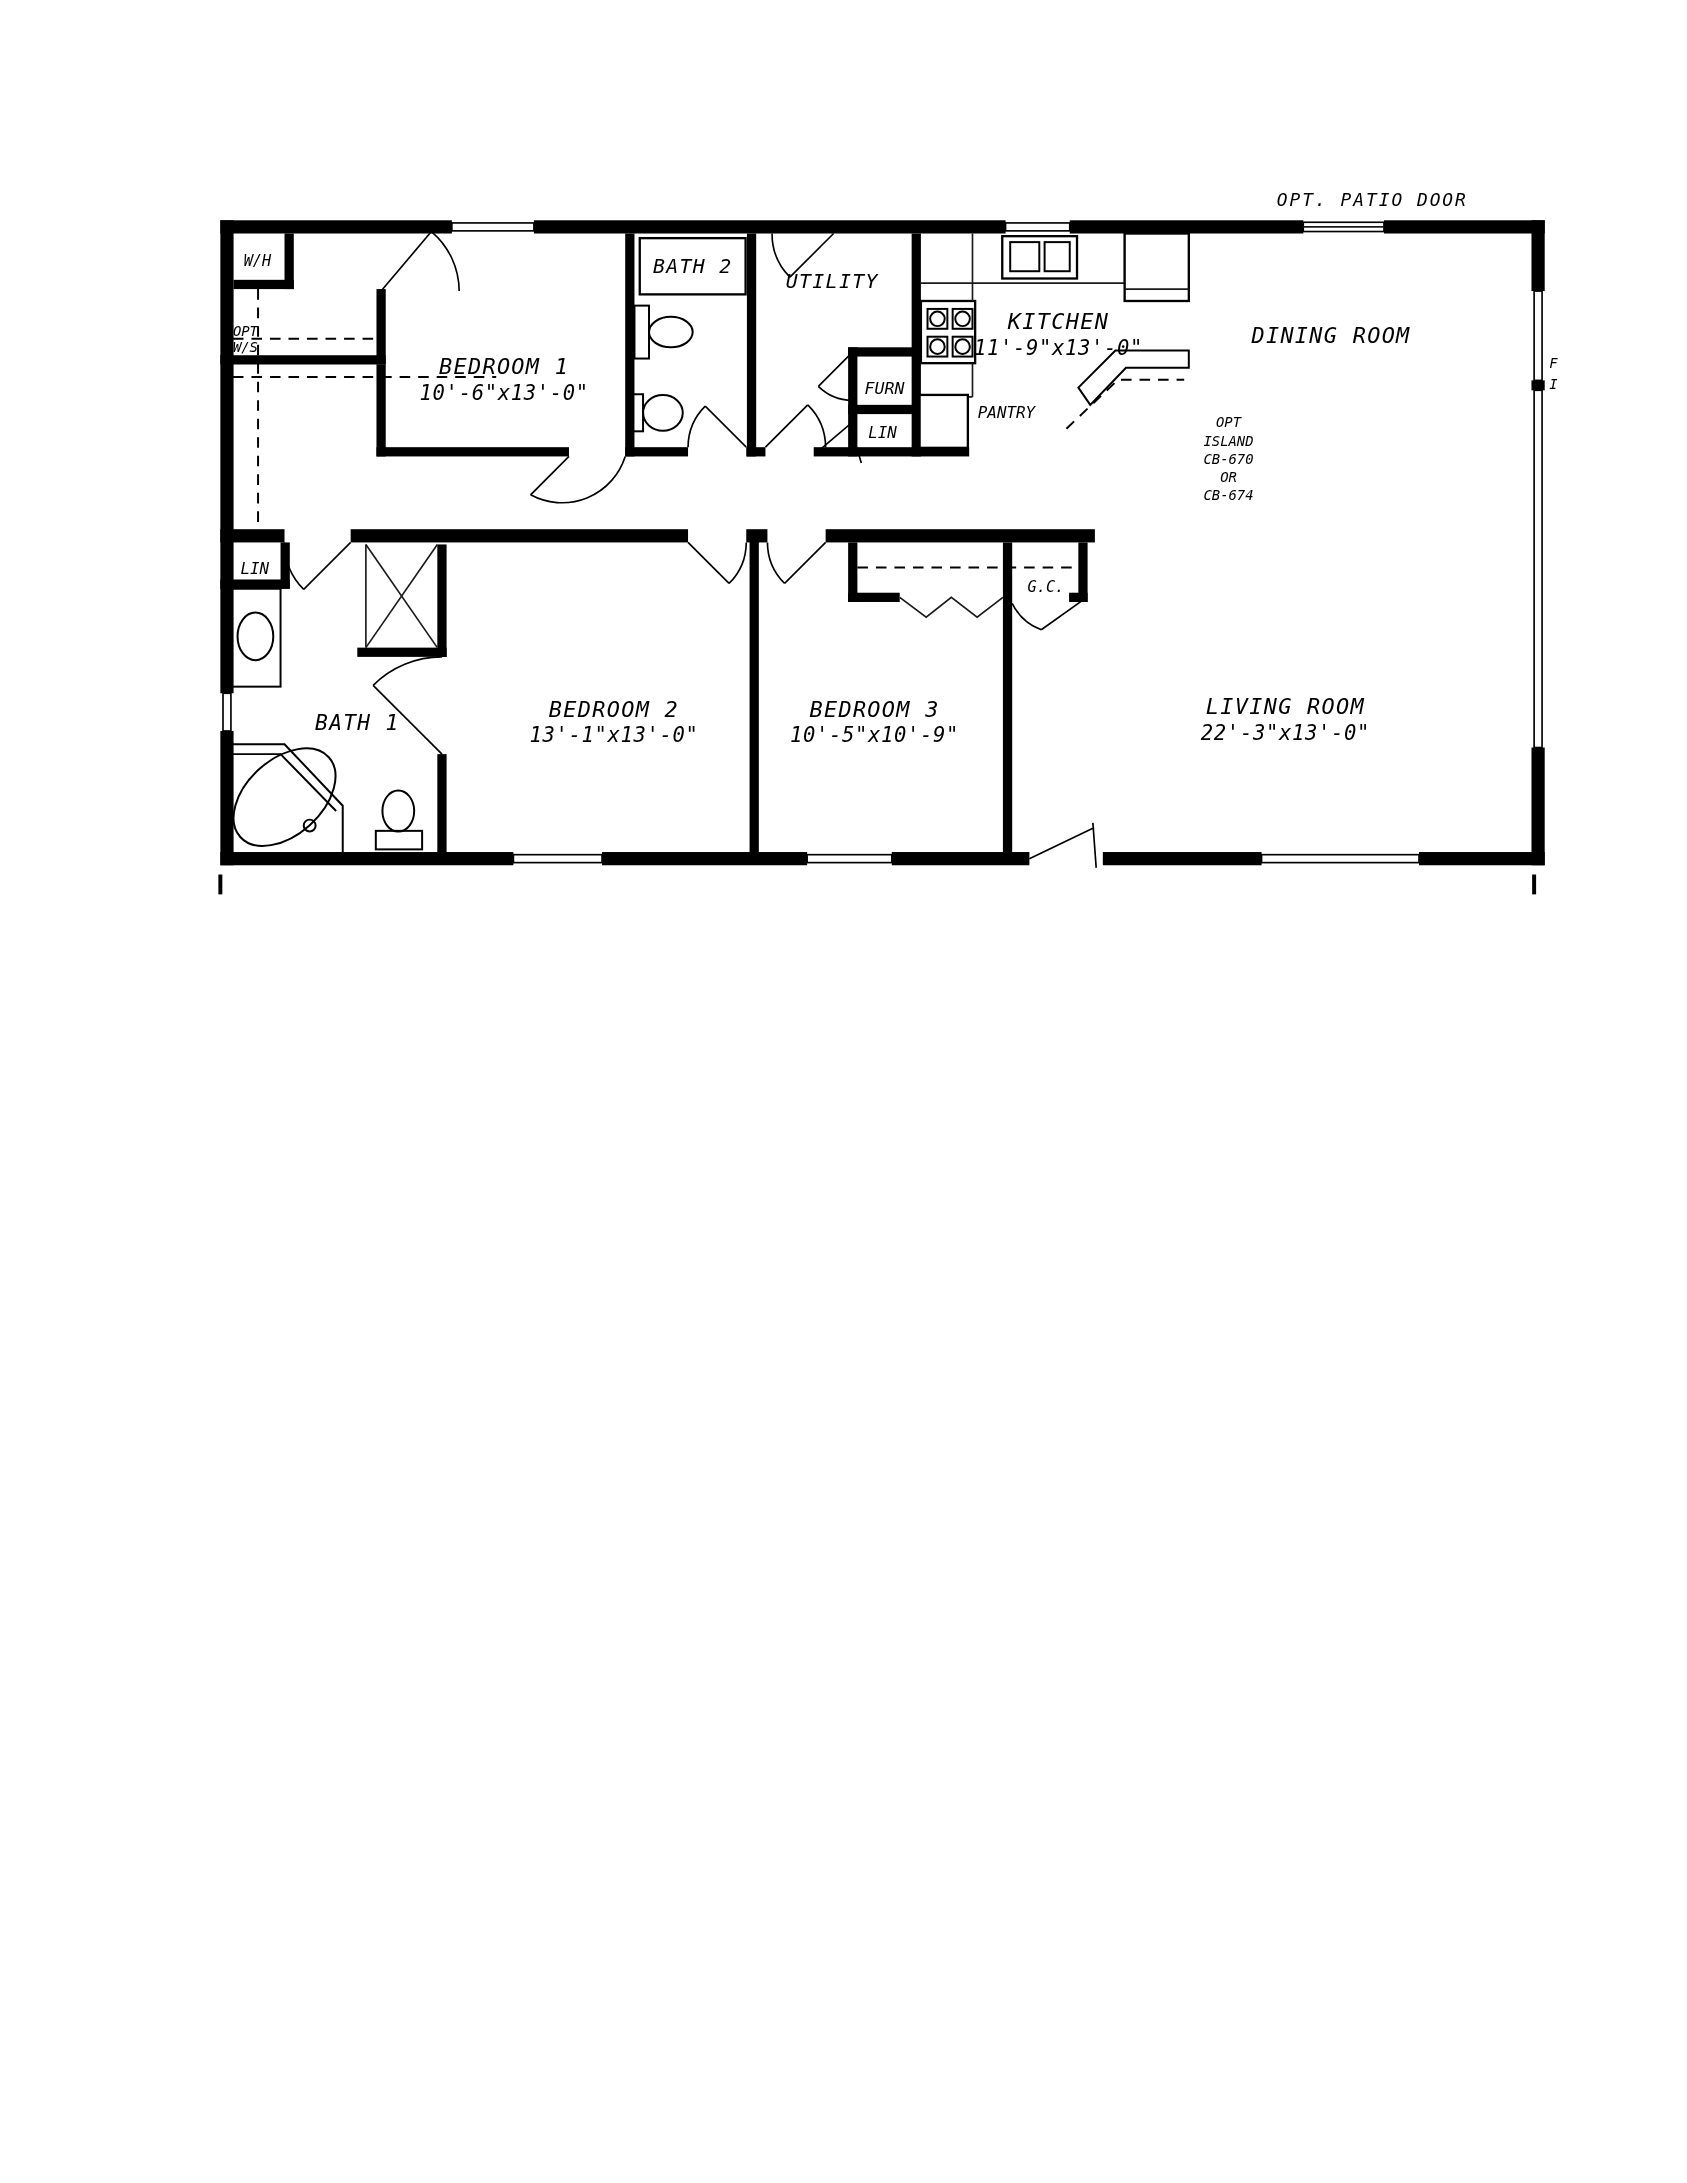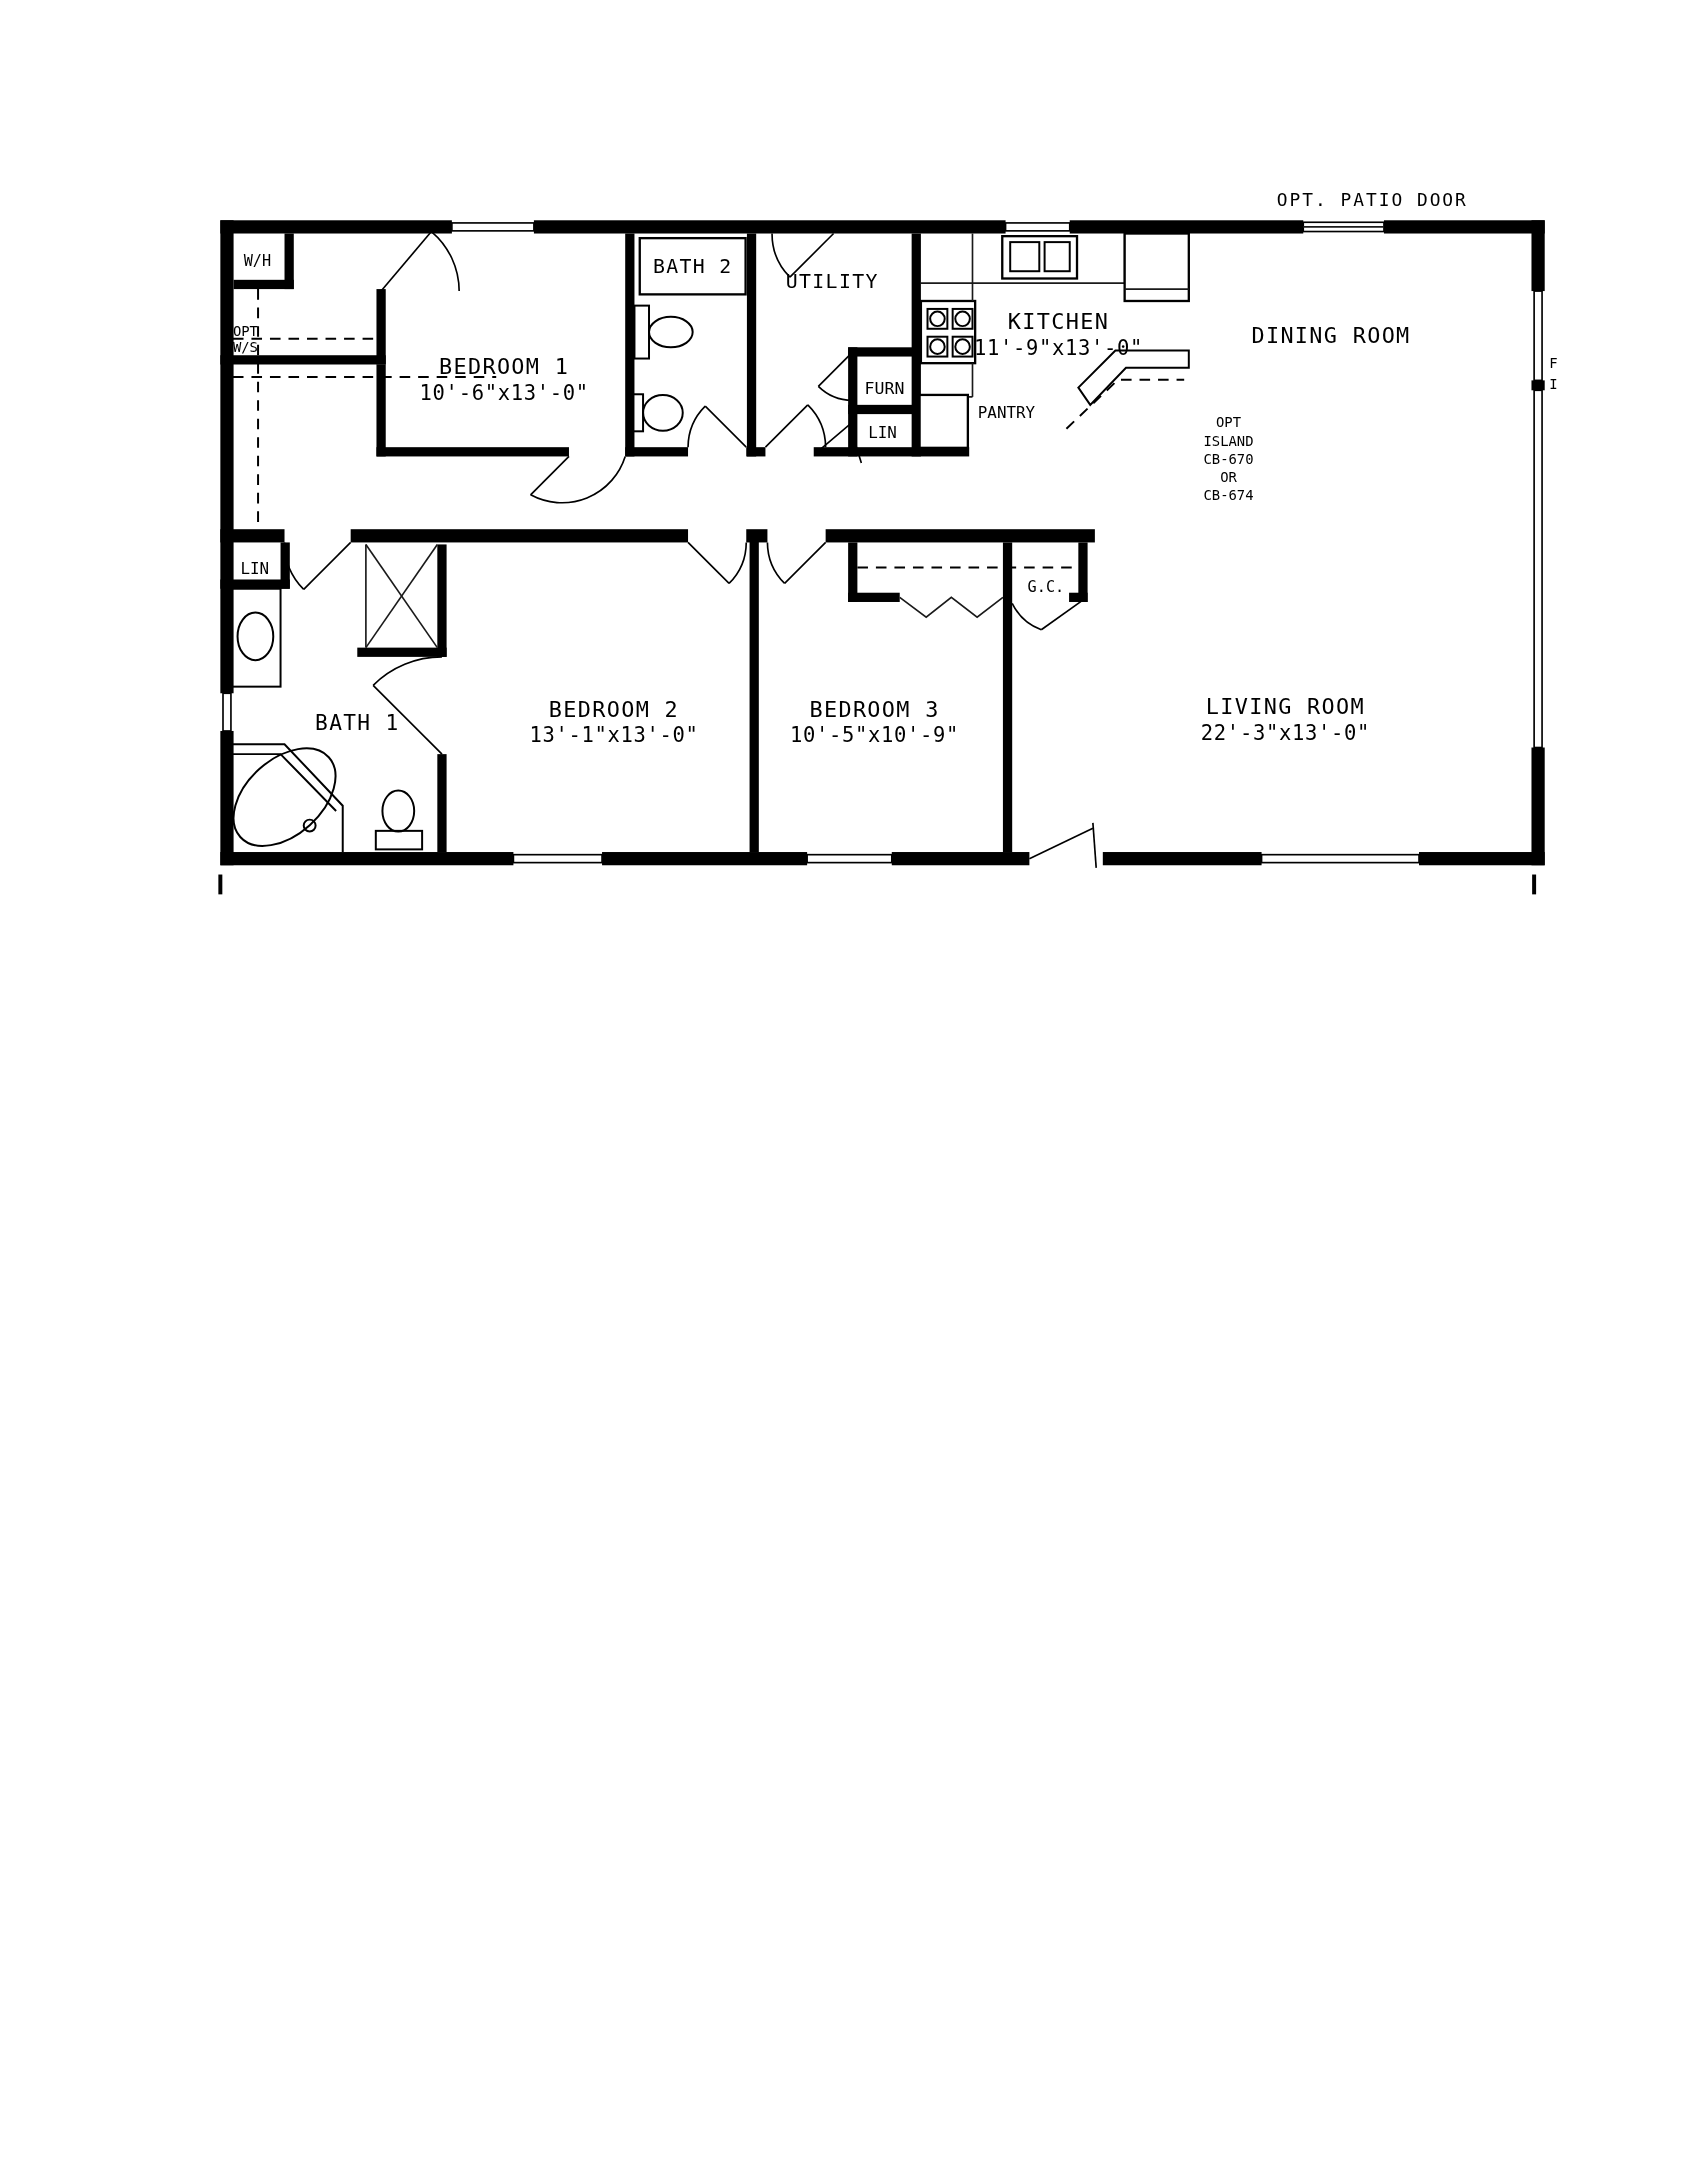--- a/index.html
+++ b/index.html
@@ -1,16 +1,16 @@
 <!DOCTYPE html>
 <html style="font-size:10.6px"><head>
 <meta charset="utf-8">
 <style>
   html,body{margin:0;padding:0;background:#ffffff;}
-  .page{position:relative;width:1687px;height:1709px;background:#ffffff;overflow:hidden;}
+  .page{position:relative;width:1687px;height:1709px;background:#ffffff;overflow:hidden;font-style:italic;}
   svg{display:block;}
   .wall{fill:#000000;stroke:none;}
   .thin{stroke:#000000;stroke-width:3;fill:none;}
   .thin2{stroke:#1a1a1a;stroke-width:2.5;fill:none;}
   .fix{stroke:#000000;stroke-width:3.5;fill:#ffffff;}
   .dash{stroke:#000000;stroke-width:3;fill:none;stroke-dasharray:16 12;}
   .arc{stroke:#000000;stroke-width:2.5;fill:none;}
   .win{fill:#ffffff;stroke:#000000;stroke-width:2.5;}
   .txt{font-family:"DejaVu Sans Mono","Liberation Mono",monospace;fill:#000000;}
   .room{font-size:33px;letter-spacing:2px;}

